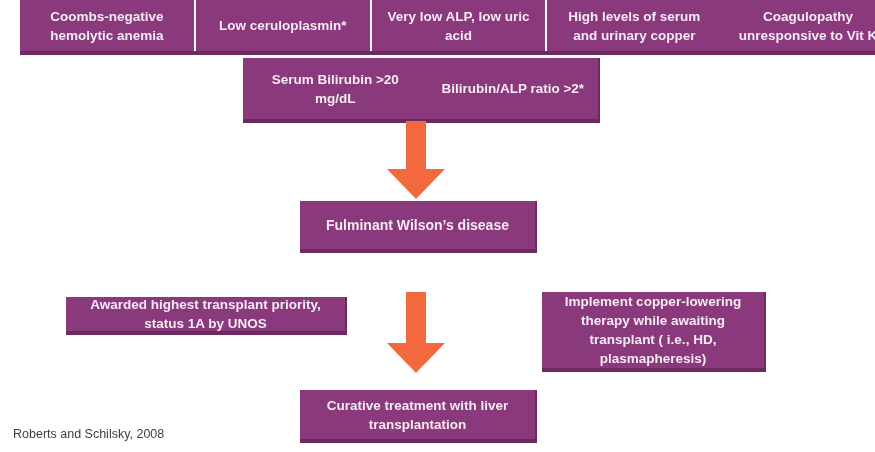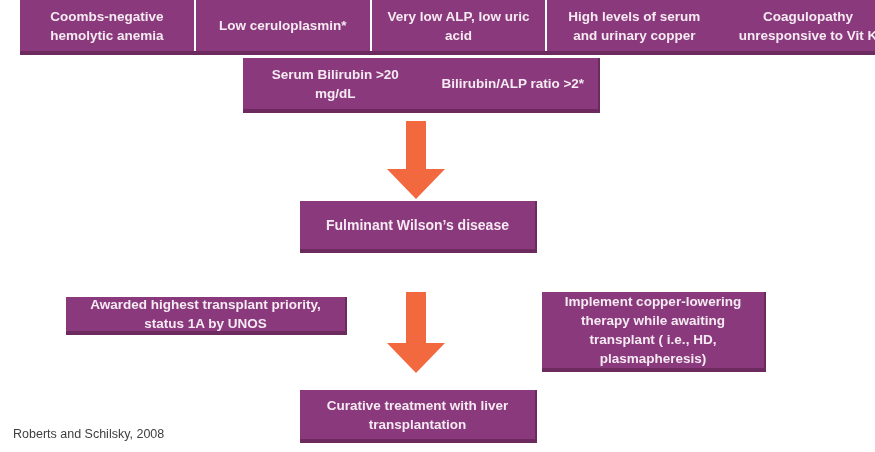--- a/index.html
+++ b/index.html
@@ -47,21 +47,21 @@
     flex:1 1 0;
     display:flex;flex-direction:column;
     align-items:center;justify-content:center;
     text-align:center;
     color:var(--box-text);
     font-weight:700;font-size:13.5px;line-height:19px;
     padding:0 6px;
   }
   .top-cell.divided{border-left:2px solid var(--divider-white);}
   .criteria-box{
-    left:243px;top:58px;width:357px;height:55px;
+    left:243px;top:58px;width:357px;height:65px;
     flex-direction:row;
   }
   .criteria-cell{
     display:flex;flex-direction:column;
     align-items:center;justify-content:center;
     text-align:center;
   }
   .criteria-cell.left{flex:0 0 52%;}
   .criteria-cell.right{flex:1 1 auto;}
   .ln{display:block;}

